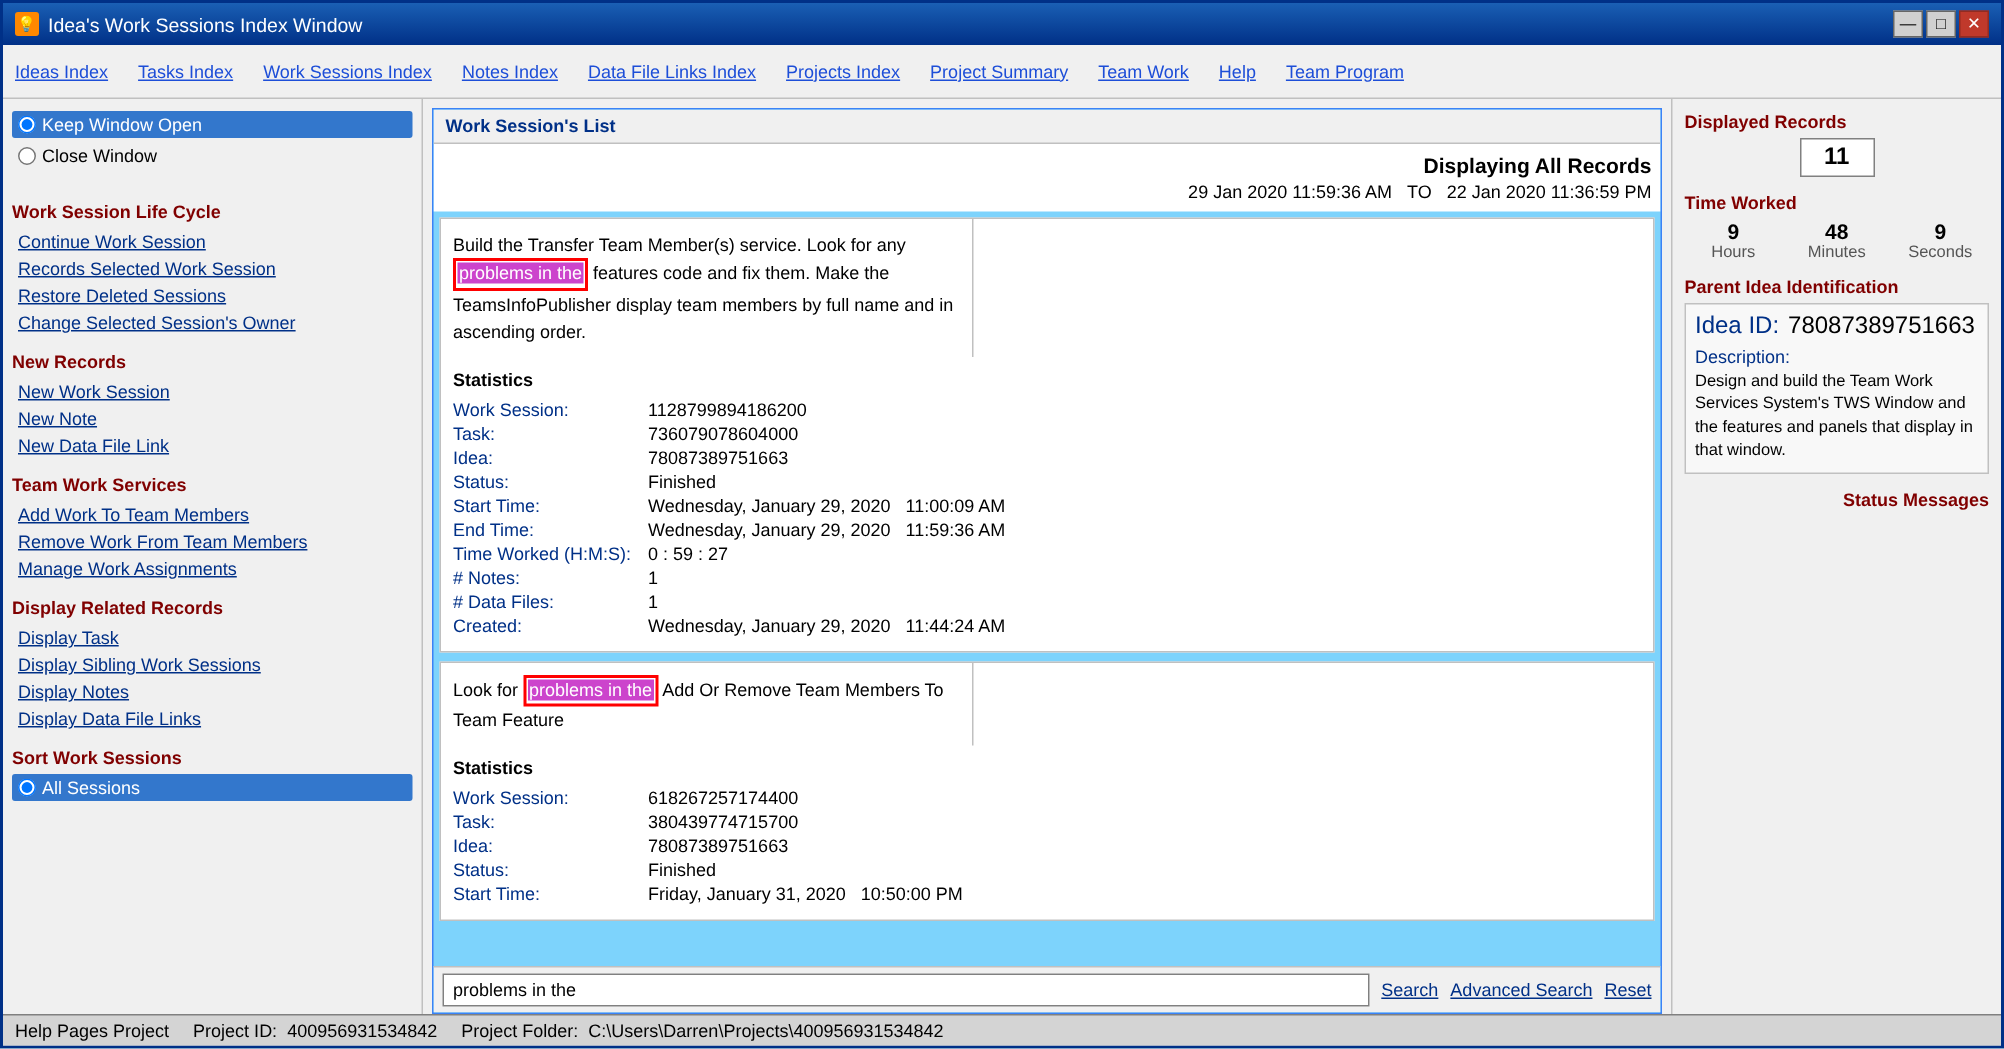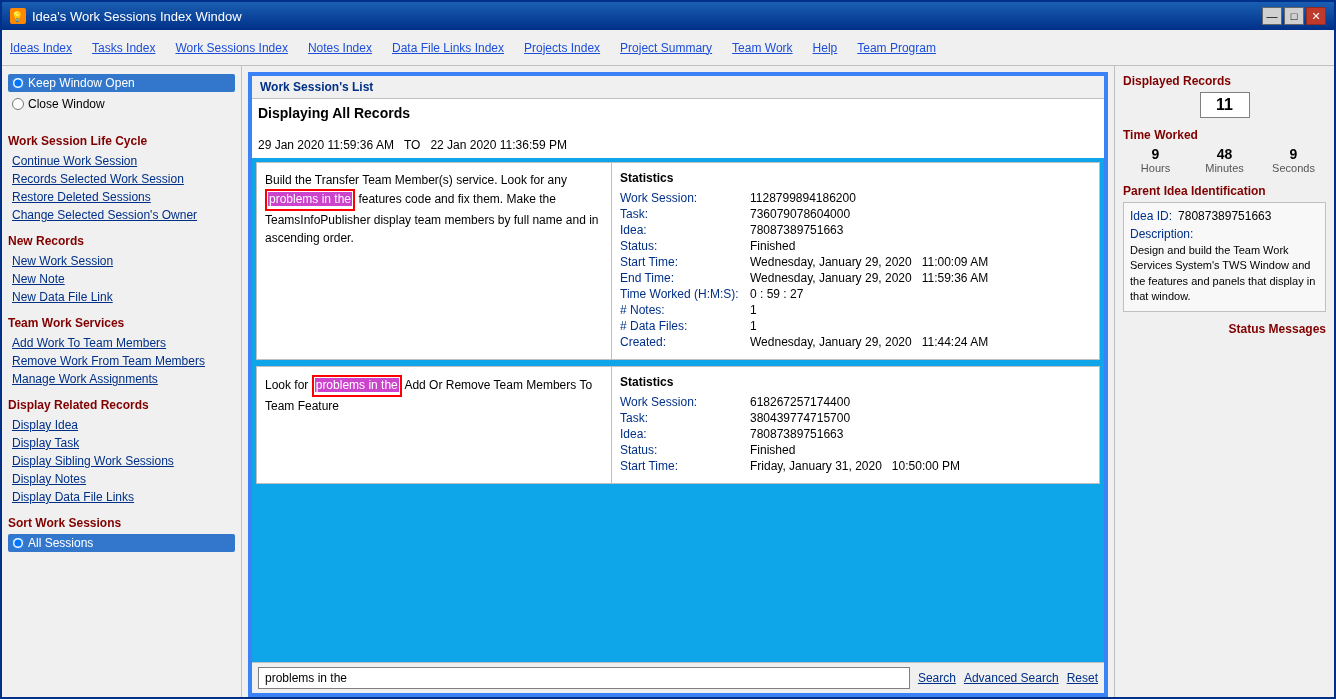--- a/index.html
+++ b/index.html
@@ -88,21 +88,21 @@
       font-size: 12px;
       white-space: nowrap;
     }
     .main-content {
       display: flex;
       flex: 1;
       overflow: hidden;
     }
     
     .sidebar {
-      width: 240px;
+      width: 280px;
       background: #f0f0f0;
       border-right: 1px solid #c0c0c0;
       padding: 8px 6px;
       display: flex;
       flex-direction: column;
       overflow-y: auto;
       flex-shrink: 0;
       position: relative;
     }
     .radio-group {
@@ -163,61 +163,62 @@
     }
     
     .main-area {
       flex: 1;
       display: flex;
       flex-direction: column;
       overflow: hidden;
     }
     .work-sessions-panel {
       flex: 1;
-      border: 4px solid #3b82f6;
+      border: 1px solid #3b82f6;
       margin: 6px 6px 0 6px;
-      background: #0ea5e9;
+      background: #7dd3fc;
       display: flex;
       flex-direction: column;
       overflow: hidden;
       position: relative;
     }
     .panel-title {
       font-weight: bold;
       font-size: 12px;
       color: #003087;
       padding: 4px 8px;
       background: #f0f0f0;
       border-bottom: 1px solid #c0c0c0;
     }
     .records-header {
-      text-align: left;
+      text-align: right;
       padding: 6px;
       background: white;
     }
     .records-title {
       font-size: 14px;
       font-weight: bold;
       color: #000;
     }
     .date-range {
       font-size: 12px;
       color: #000;
-      margin-top: 17px;
+      margin-top: 3px;
     }
     .records-list {
       flex: 1;
       overflow-y: auto;
       padding: 4px;
     }
     .record-item {
       display: flex;
       border: 1px solid #c0c0c0;
       margin-bottom: 6px;
       background: white;
+      flex-direction: column;
     }
     .record-description {
       width: 355px;
       padding: 8px;
       border-right: 1px solid #c0c0c0;
       font-size: 12px;
       line-height: 1.5;
       flex-shrink: 0;
     }
     .record-stats {
@@ -292,21 +293,21 @@
     }
     .parent-idea-box {
       background: #f8f8f8;
       border: 1px solid #c0c0c0;
       padding: 6px;
     }
     .idea-id-row {
       display: flex;
       gap: 6px;
       margin-bottom: 4px;
-      font-size: 12px;
+      font-size: 16px;
       text-align: right;
     }
     .idea-id-label {
       color: #003087;
     }
     .idea-id-value {
       color: #000;
     }
     .idea-desc-label {
       color: #003087;
@@ -421,21 +422,20 @@
       <a class="sidebar-link">New Work Session</a>
       <a class="sidebar-link">New Note</a>
       <a class="sidebar-link">New Data File Link</a>
 
       <div class="section-header">Team Work Services</div>
       <a class="sidebar-link">Add Work To Team Members</a>
       <a class="sidebar-link">Remove Work From Team Members</a>
       <a class="sidebar-link">Manage Work Assignments</a>
 
       <div class="section-header">Display Related Records</div>
-      <a class="sidebar-link">Display Idea</a>
       <a class="sidebar-link">Display Task</a>
       <a class="sidebar-link">Display Sibling Work Sessions</a>
       <a class="sidebar-link">Display Notes</a>
       <a class="sidebar-link">Display Data File Links</a>
 
       <div class="section-header">Sort Work Sessions</div>
       <div class="sessions-radio selected">
         <input type="radio" class="radio-input" name="sort-opt" checked="" style="">
         <label>All Sessions</label>
       </div>
@@ -581,13 +581,24 @@
         </div>
       </div>
 
       <div class="status-messages-section">
         <div class="right-section-title">Status Messages</div>
       </div>
     </div>
 
   </div>
 
+  <div class="status-bar">
+    <span>Help Pages Project</span>
+    <span>
+      <span>Project ID:</span>
+      &nbsp;<span>400956931534842</span>
+    </span>
+    <span>
+      <span>Project Folder:</span>
+      &nbsp;<span>C:\Users\Darren\Projects\400956931534842</span>
+    </span>
+  </div>
 </div>
 
 </body></html>

